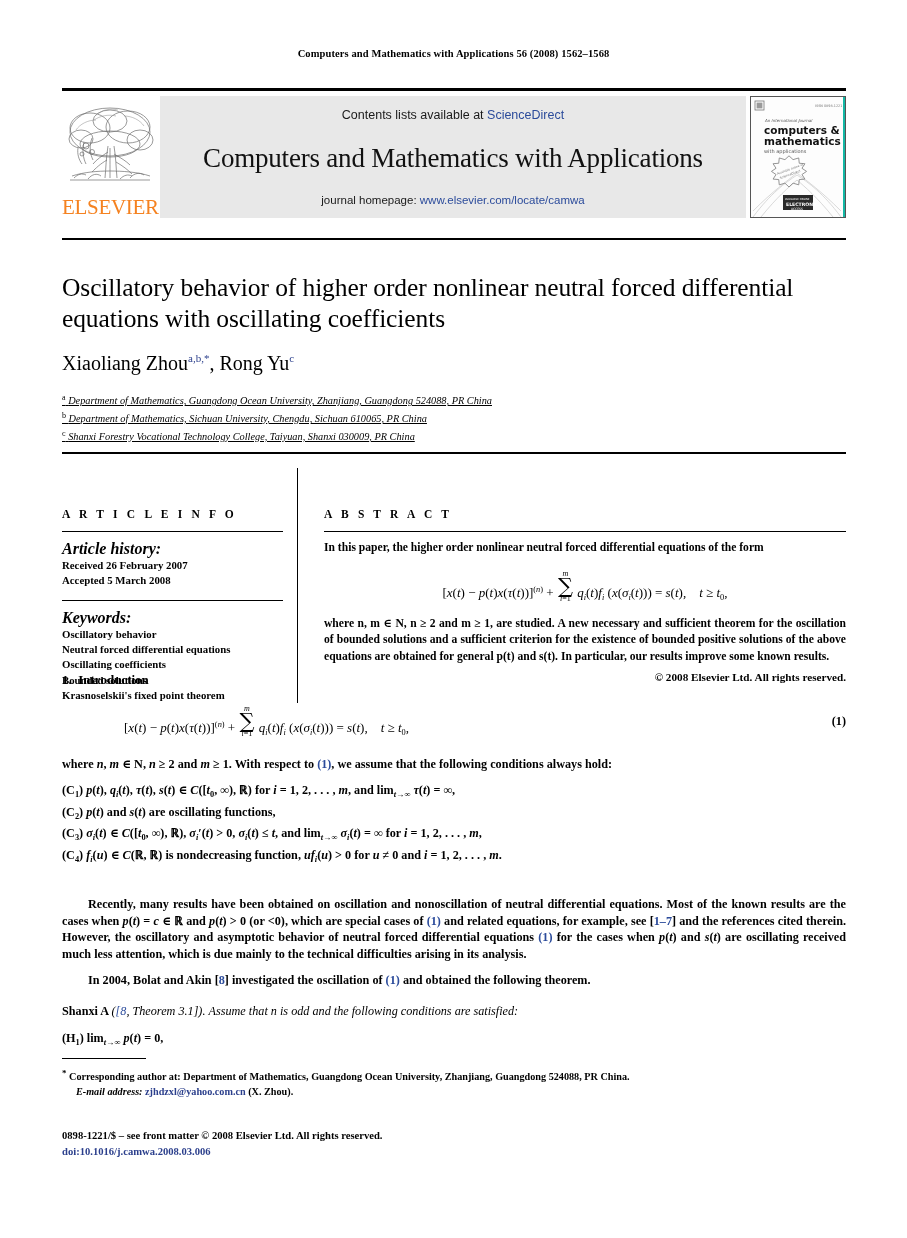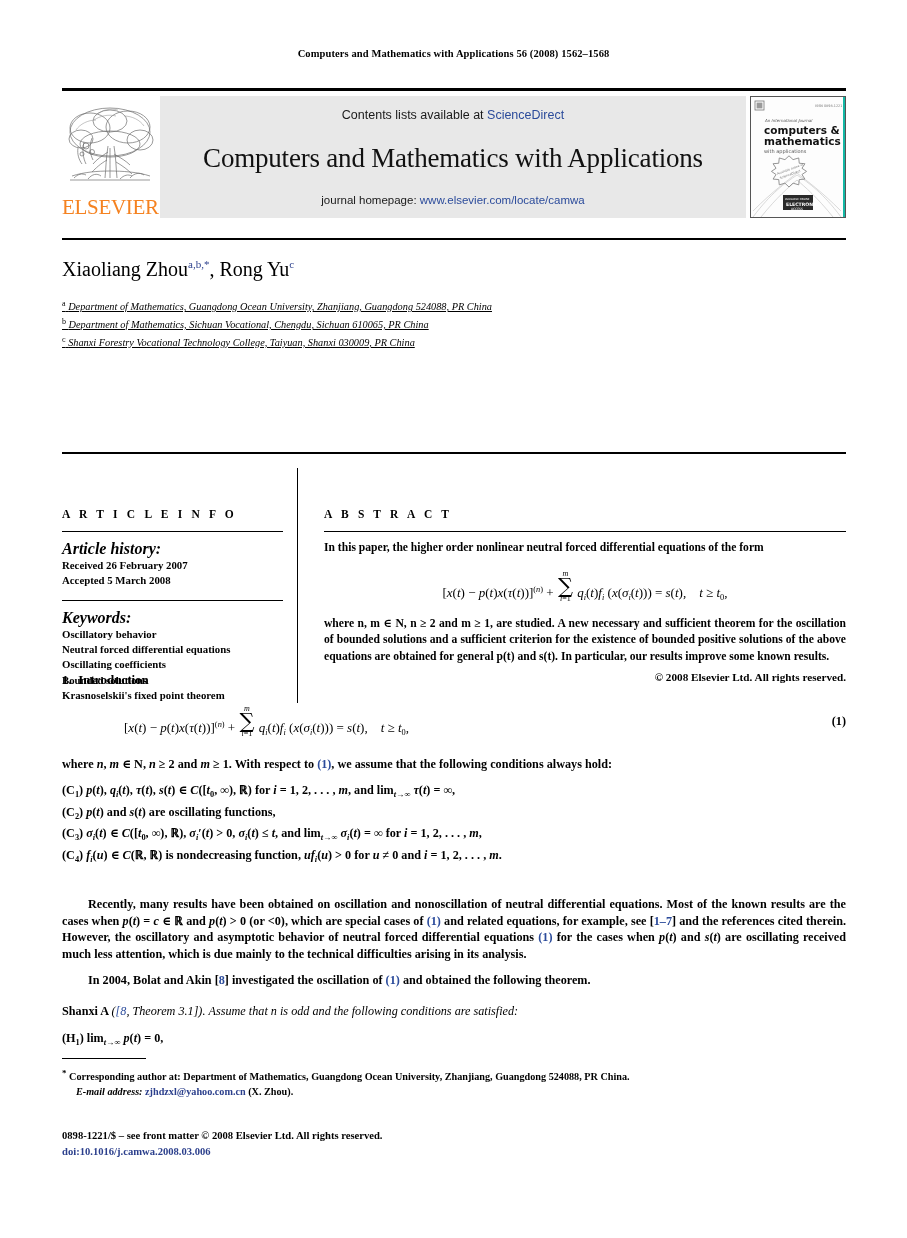--- a/index.html
+++ b/index.html
@@ -419,29 +419,30 @@
           <text x="35" y="109" font-family="DejaVu Sans, sans-serif" font-size="4.6" font-weight="bold" fill="#fff">ELECTRONIC</text>
           <text x="40" y="112.6" font-family="DejaVu Sans, sans-serif" font-size="3" fill="#fff">ACCESS</text>
         </svg>
       </div>
 
     </div>
   </div>
 
   <div class="titleblock">
     <div class="rule-med"></div>
+    <h1 class="paper-title">Oscillatory behavior of higher order nonlinear neutral forced differential equations with oscillating coefficients</h1>
     <div class="authors">Xiaoliang Zhou<sup>a,b,</sup><sup>*</sup>, Rong Yu<sup>c</sup></div>
     <div class="affils">
       <div>
         <sup>a</sup>
         <span>Department of Mathematics, Guangdong Ocean University, Zhanjiang, Guangdong 524088, PR China</span>
       </div>
       <div>
         <sup>b</sup>
-        <span>Department of Mathematics, Sichuan Vocational, Chengdu, Sichuan 610065, PR China</span>
+        <span>Department of Mathematics, Sichuan University, Chengdu, Sichuan 610065, PR China</span>
       </div>
       <div>
         <sup>c</sup>
         <span>Shanxi Forestry Vocational Technology College, Taiyuan, Shanxi 030009, PR China</span>
       </div>
     </div>
   </div>
 
   <div class="infoblock">
     <div class="rule-med"></div>

